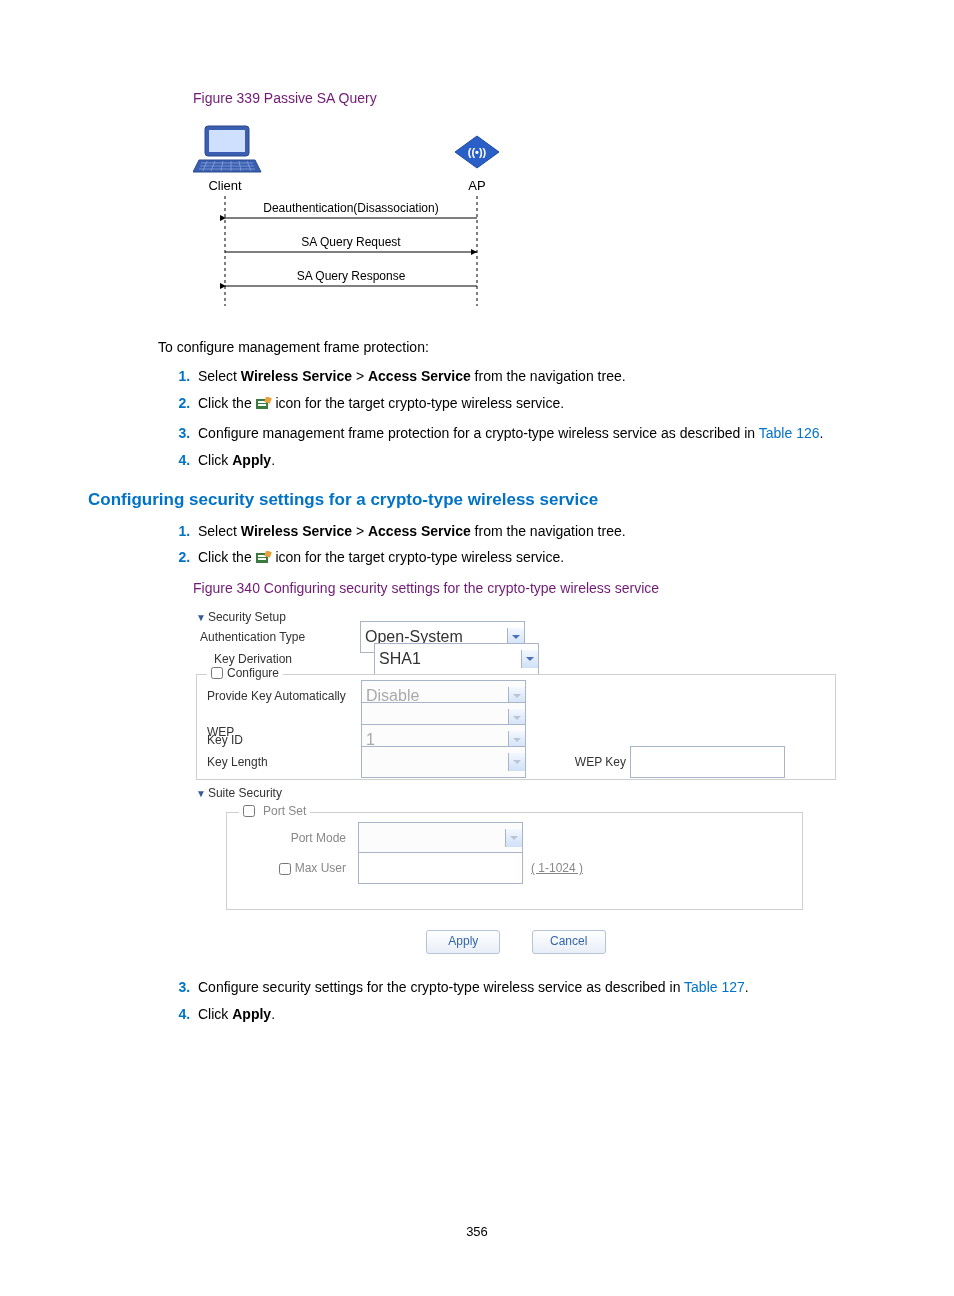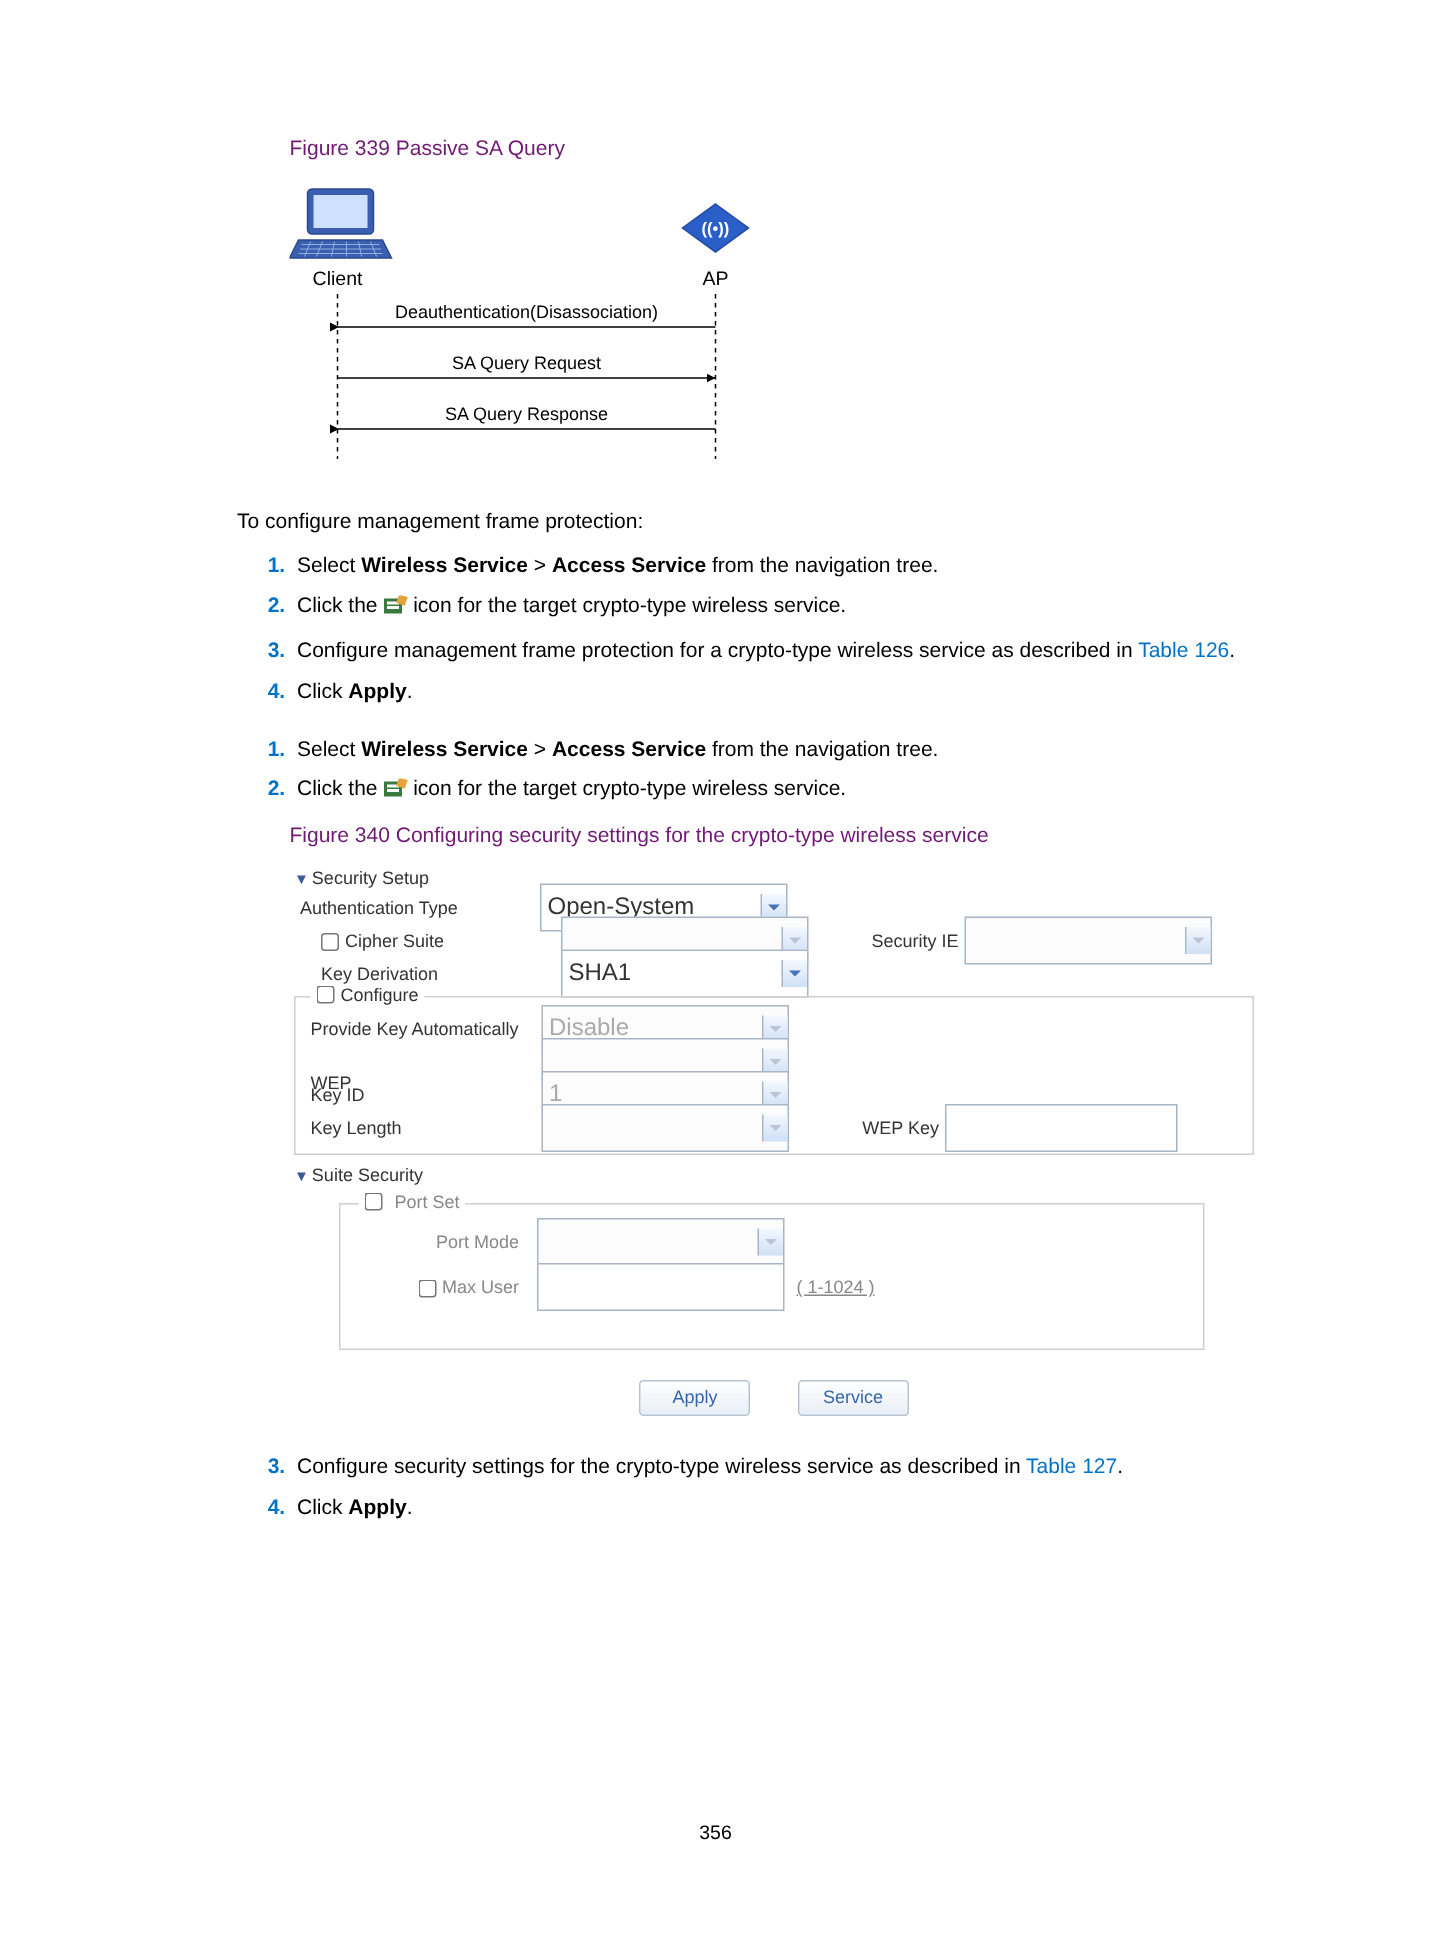--- a/index.html
+++ b/index.html
@@ -192,20 +192,21 @@
           </svg></span><span> icon for the target crypto-type wireless service.</span>
     </li>
     <li>
       <span>Configure management frame protection for a crypto-type wireless service as described in </span><a class="link">Table 126</a><span>.</span>
     </li>
     <li>
       <span>Click </span><span class="bold">Apply</span><span>.</span>
     </li>
   </ol>
 
+  <h2 class="sec">Configuring security settings for a crypto-type wireless service</h2>
 
   <ol class="steps" style="margin-bottom:10px;">
     <li>
       <span>Select </span><span class="bold">Wireless Service</span><span> &gt; </span><span class="bold">Access Service</span><span> from the navigation tree.</span>
     </li>
     <li>
       <span>Click the </span><span class="inline-icon"><svg width="16" height="14">
             <rect x="0" y="2" width="12" height="10" fill="#3b7a3f"></rect>
             <rect x="2" y="4" width="8" height="2" fill="#fff"></rect>
             <rect x="2" y="7" width="8" height="2" fill="#fff"></rect>
@@ -224,41 +225,20 @@
       <div class="ui-select">
         <span>Open-System</span>
         <span class="arrow">
             <svg viewBox="0 0 8 8">
               <path d="M0,2 L4,6 L8,2 Z" fill="#4a72b8"></path>
             </svg>
           </span>
       </div>
     </div>
 
-    <div class="ui-row">
-      <div class="lab indent"><input type="checkbox" class="cb" style=""><span>Cipher Suite</span></div>
-      <div class="ui-select disabled">
-        <span></span>
-        <span class="arrow">
-            <svg viewBox="0 0 8 8">
-              <path d="M0,2 L4,6 L8,2 Z" fill="#b9c5d6"></path>
-            </svg>
-          </span>
-      </div>
-      <div class="gap"></div>
-      <div class="sec-label2">Security IE</div>
-      <div class="ui-select disabled">
-        <span></span>
-        <span class="arrow">
-            <svg viewBox="0 0 8 8">
-              <path d="M0,2 L4,6 L8,2 Z" fill="#b9c5d6"></path>
-            </svg>
-          </span>
-      </div>
-    </div>
 
     <div class="ui-row">
       <div class="lab indent">Key Derivation</div>
       <div class="ui-select">
         <span>SHA1</span>
         <span class="arrow">
             <svg viewBox="0 0 8 8">
               <path d="M0,2 L4,6 L8,2 Z" fill="#4a72b8"></path>
             </svg>
           </span>
@@ -344,21 +324,21 @@
         <div class="lab" style="width:110px; text-align:right; padding-right:12px; color:#888;"><input type="checkbox" class="cb" style=""><span>Max User</span></div>
         <div class="ui-input" style="width:165px;">
             <span></span>
           </div>
         <span class="hint">( 1-1024 )</span>
       </div>
     </div>
 
     <div class="btnrow">
       <span class="btn">Apply</span>
-      <span class="btn">Service</span>
+      <span class="btn">Cancel</span>
     </div>
   </div>
 
   <ol class="steps" start="3">
     <li>
       <span>Configure security settings for the crypto-type wireless service as described in </span><a class="link">Table 127</a><span>.</span>
     </li>
     <li>
       <span>Click </span><span class="bold">Apply</span><span>.</span>
     </li>

